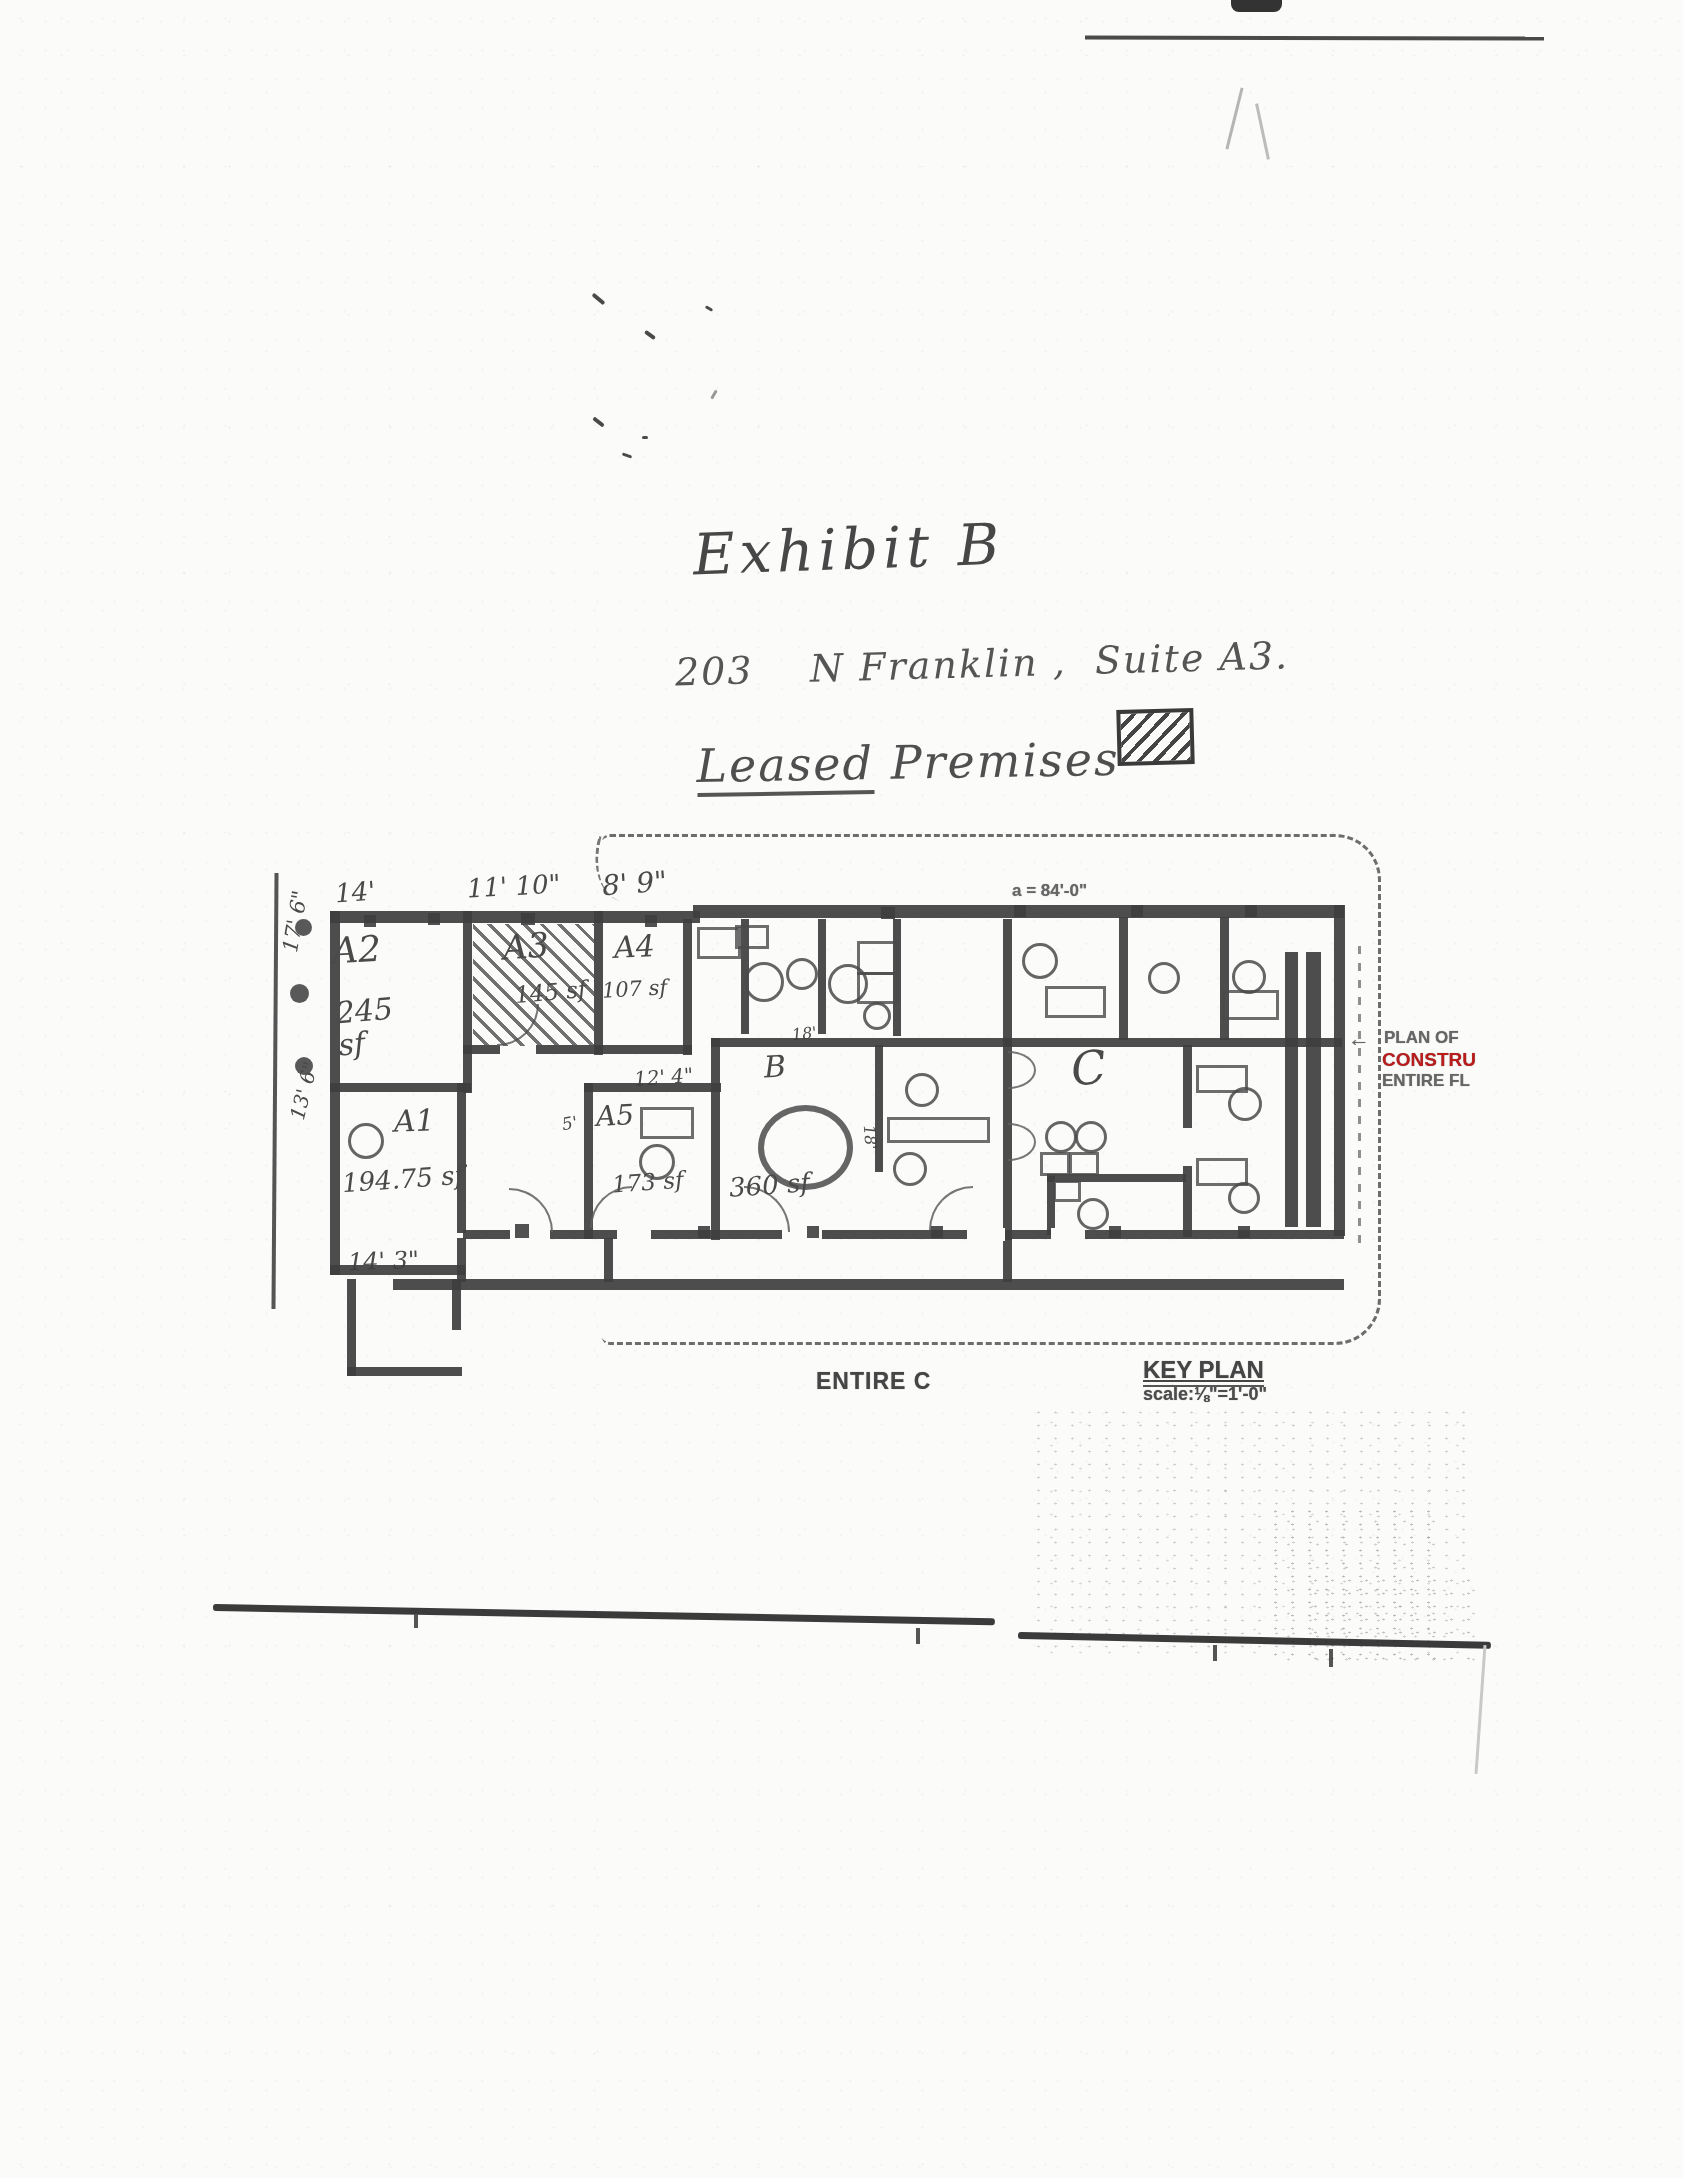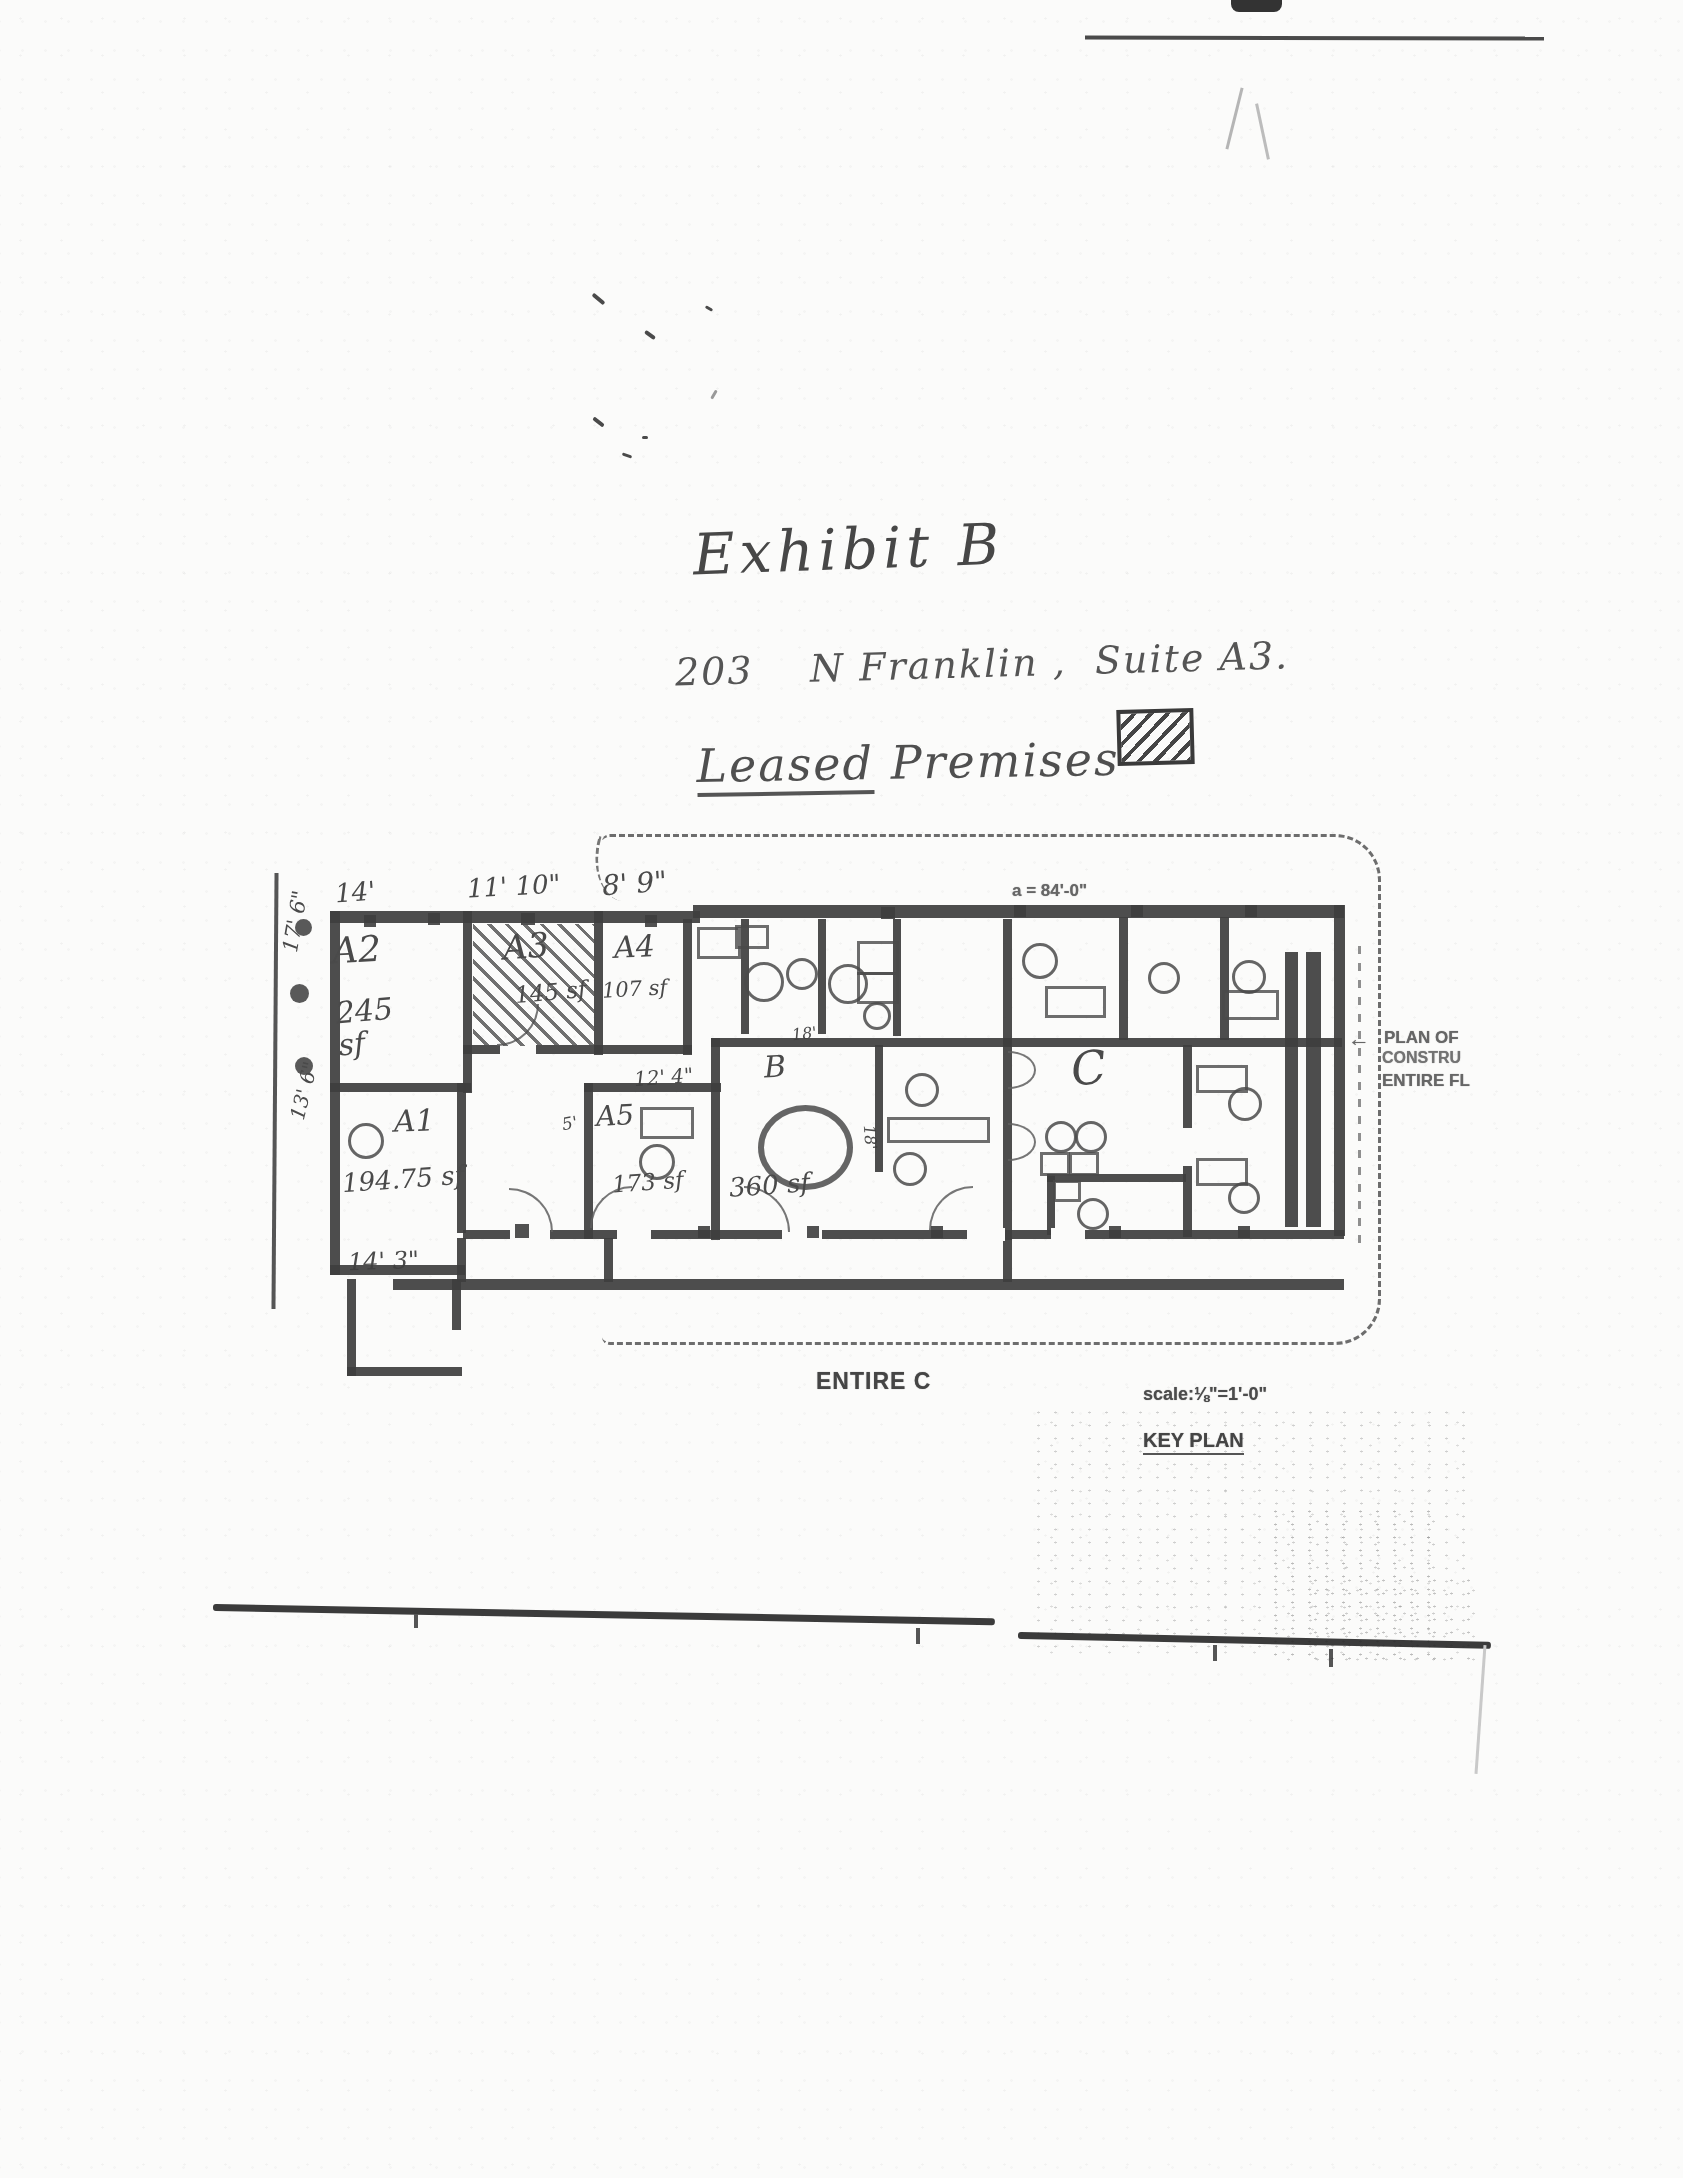--- a/index.html
+++ b/index.html
@@ -206,26 +206,26 @@
   <div class="rect" style="left:1040px;top:1152px;width:24px;height:18px;"></div>
   <div class="rect" style="left:1069px;top:1152px;width:24px;height:18px;"></div>
   <div class="rect" style="left:1053px;top:1180px;width:22px;height:16px;"></div>
   <div class="circ" style="left:1077px;top:1198px;width:26px;height:26px;"></div>
   <div class="rect" style="left:1196px;top:1065px;width:46px;height:22px;"></div>
   <div class="circ" style="left:1228px;top:1087px;width:28px;height:28px;"></div>
   <div class="rect" style="left:1196px;top:1158px;width:46px;height:22px;"></div>
   <div class="circ" style="left:1228px;top:1182px;width:26px;height:26px;"></div>
 
   <div class="pr" style="left:816px;top:1368px;font-size:23px;letter-spacing:1px;color:#454545;">ENTIRE C</div>
-  <div class="pr" style="left:1143px;top:1429px;font-size:20px;border-bottom:2px solid #555;padding-bottom:1px;color:#454545;">KEY PLAN</div>
+  <div class="pr" style="left:1143px;top:1356px;font-size:24px;border-bottom:2px solid #555;padding-bottom:1px;color:#454545;text-decoration:underline;">KEY PLAN</div>
   <div class="pr" style="left:1143px;top:1384px;font-size:18px;color:#4c4c4c;">scale:⅛"=1'-0"</div>
 
   <span class="pr" style="left:1348px;top:1026px;font-size:22px;color:#666;">←</span>
   <div class="pr" style="left:1384px;top:1028px;font-size:17px;color:#666;">PLAN OF</div>
-  <div class="pr" style="left:1382px;top:1049px;font-size:16px;color:#737373;">CONSTRU</div>
+  <div class="pr" style="left:1382px;top:1049px;font-size:19px;color:#b91c1c;">CONSTRU</div>
   <div class="pr" style="left:1382px;top:1071px;font-size:17px;color:#666;">ENTIRE FL</div>
 
   <div class="abs" style="left:213px;top:1604px;width:782px;height:7px;background:#3b3b3b;border-radius:3px;transform:rotate(1.05deg);transform-origin:left center;"></div>
   <div class="abs" style="left:1018px;top:1632px;width:473px;height:7px;background:#3b3b3b;border-radius:3px;transform:rotate(1.2deg);transform-origin:left center;"></div>
   <div class="abs" style="left:414px;top:1614px;width:4px;height:14px;background:#555;"></div>
   <div class="abs" style="left:916px;top:1628px;width:4px;height:16px;background:#555;"></div>
   <div class="abs" style="left:1213px;top:1645px;width:4px;height:16px;background:#555;"></div>
   <div class="abs" style="left:1329px;top:1649px;width:4px;height:18px;background:#555;"></div>
   <div class="abs" style="left:1479px;top:1645px;width:3px;height:129px;background:#c9c9c9;transform:rotate(4deg);"></div>
 

